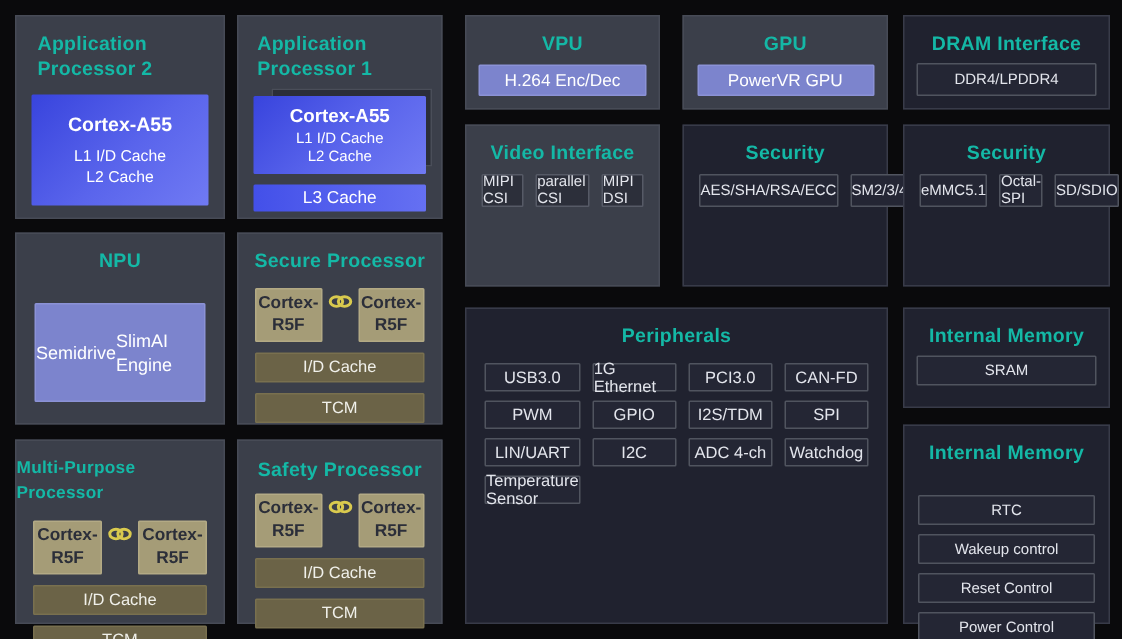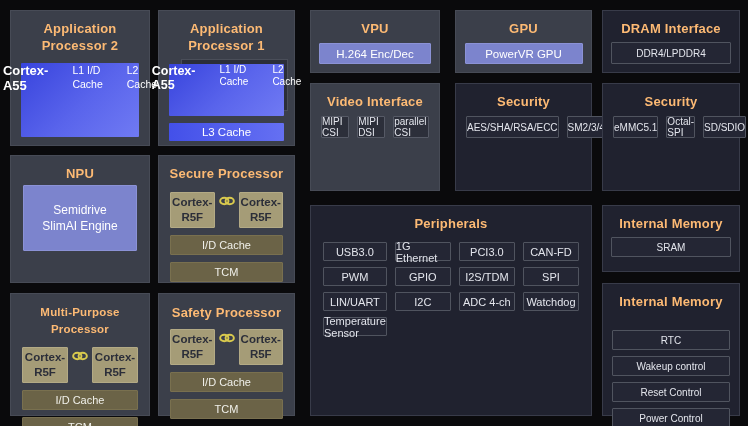--- a/index.html
+++ b/index.html
@@ -15,22 +15,22 @@
 
   .block{
     position:absolute;
     box-sizing:border-box;
     display:flex;flex-direction:column;align-items:center;
   }
   .block.gray{background:#3b3f4a;border:1px solid #474b56;}
   .block.dark{background:#20222f;border:1px solid #383b49;}
 
   .block-title{
-    font-size:13px;font-weight:bold;color:#fdba74;
-    text-align:center;line-height:17px;letter-spacing:.2px;
+    font-size:13px;font-weight:bold;color:#14b8a6;
+    text-align:left;line-height:17px;letter-spacing:.2px;
     margin-top:9px;
   }
   .block-title.small{font-size:11.5px;}
 
   
   .item{
     box-sizing:border-box;
     display:flex;align-items:center;justify-content:center;
     font-size:10px;color:#e3e5ec;
     border-radius:1px;
@@ -43,23 +43,22 @@
     background:#7c84cd;border:1px solid #8b92d6;
     color:#fff;font-size:11.5px;
     display:flex;align-items:center;justify-content:center;
     box-sizing:border-box;border-radius:1px;
   }
 
   
   .core-blue{
     background:linear-gradient(135deg,#3844dd 0%,#5a65ec 55%,#707af3 100%);
     color:#fff;box-sizing:border-box;border-radius:1px;
-    display:flex;align-items:flex-start;justify-content:center;
+    display:flex;flex-direction:column;align-items:center;justify-content:center;
     position:relative;
-    gap:24px;
   }
   .core-blue .core-name{font-size:13px;font-weight:bold;margin-bottom:7px;}
   .core-blue .core-line{font-size:10.5px;line-height:14px;}
 
   .stack-wrap{position:relative;}
   .stack-layer{
     position:absolute;top:-5px;left:12px;right:-4px;height:100%;
     background:#2b2e39;border:1px solid #4a4e59;box-sizing:border-box;
   }
 
@@ -145,22 +144,22 @@
 
   <div class="block dark" style="left:602px;top:10px;width:138px;height:63px;">
     <div class="block-title">DRAM Interface</div>
     <div class="item on-dark" style="width:120px;height:22px;margin-top:5px;">DDR4/LPDDR4</div>
   </div>
 
   <div class="block gray" style="left:310px;top:83px;width:130px;height:108px;">
     <div class="block-title">Video Interface</div>
     <div class="col-items" style="margin-top:6px;">
       <div class="item on-gray">MIPI CSI</div>
+      <div class="item on-gray">parallel CSI</div>
       <div class="item on-gray">MIPI DSI</div>
-      <div class="item on-gray">parallel CSI</div>
     </div>
   </div>
 
   <div class="block dark" style="left:455px;top:83px;width:137px;height:108px;">
     <div class="block-title">Security</div>
     <div class="col-items" style="margin-top:6px;">
       <div class="item on-dark">AES/SHA/RSA/ECC</div>
       <div class="item on-dark">SM2/3/4/9</div>
       <div class="item on-dark">TRNG</div>
     </div>
@@ -170,21 +169,21 @@
     <div class="block-title">Security</div>
     <div class="col-items" style="margin-top:6px;">
       <div class="item on-dark">eMMC5.1</div>
       <div class="item on-dark">Octal-SPI</div>
       <div class="item on-dark">SD/SDIO</div>
     </div>
   </div>
 
   <div class="block gray" style="left:10px;top:155px;width:140px;height:128px;">
     <div class="block-title">NPU</div>
-    <div class="chip" style="width:114px;height:66px;margin-top:3px;flex-direction:column;font-size:12px;line-height:16px;">
+    <div class="chip" style="width:114px;height:66px;margin-top:20px;flex-direction:row;font-size:12px;line-height:16px;">
       <div>Semidrive</div>
       <div>SlimAI Engine</div>
     </div>
   </div>
 
   <div class="block gray" style="left:158px;top:155px;width:137px;height:128px;">
     <div class="block-title">Secure Processor</div>
     <div style="width:100%;box-sizing:border-box;padding:0 11px;margin-top:10px;display:flex;flex-direction:column;gap:7px;">
       <div class="cores-row">
         <div class="core-khaki">

